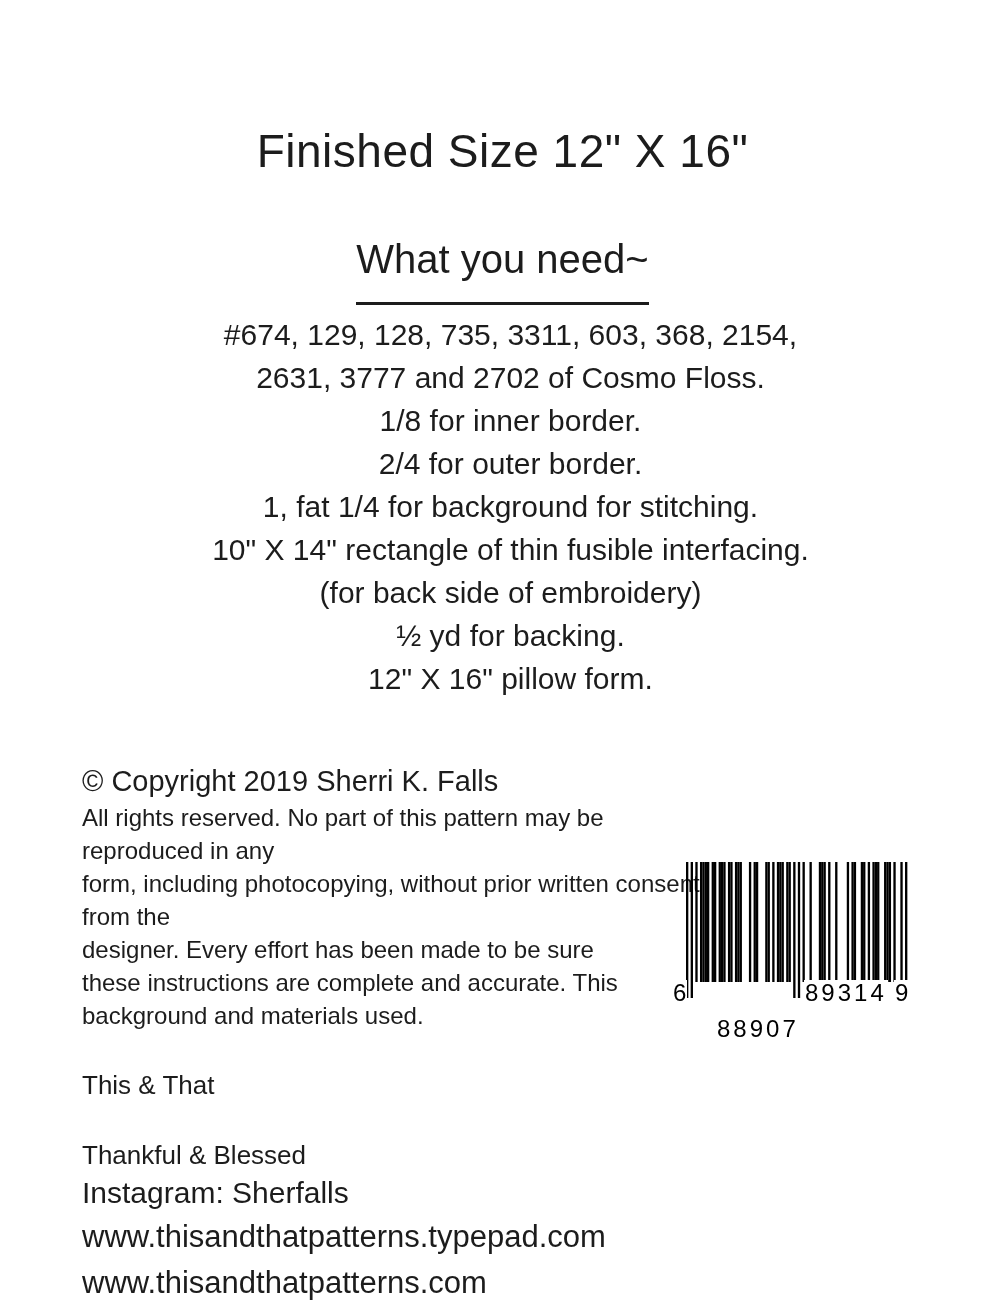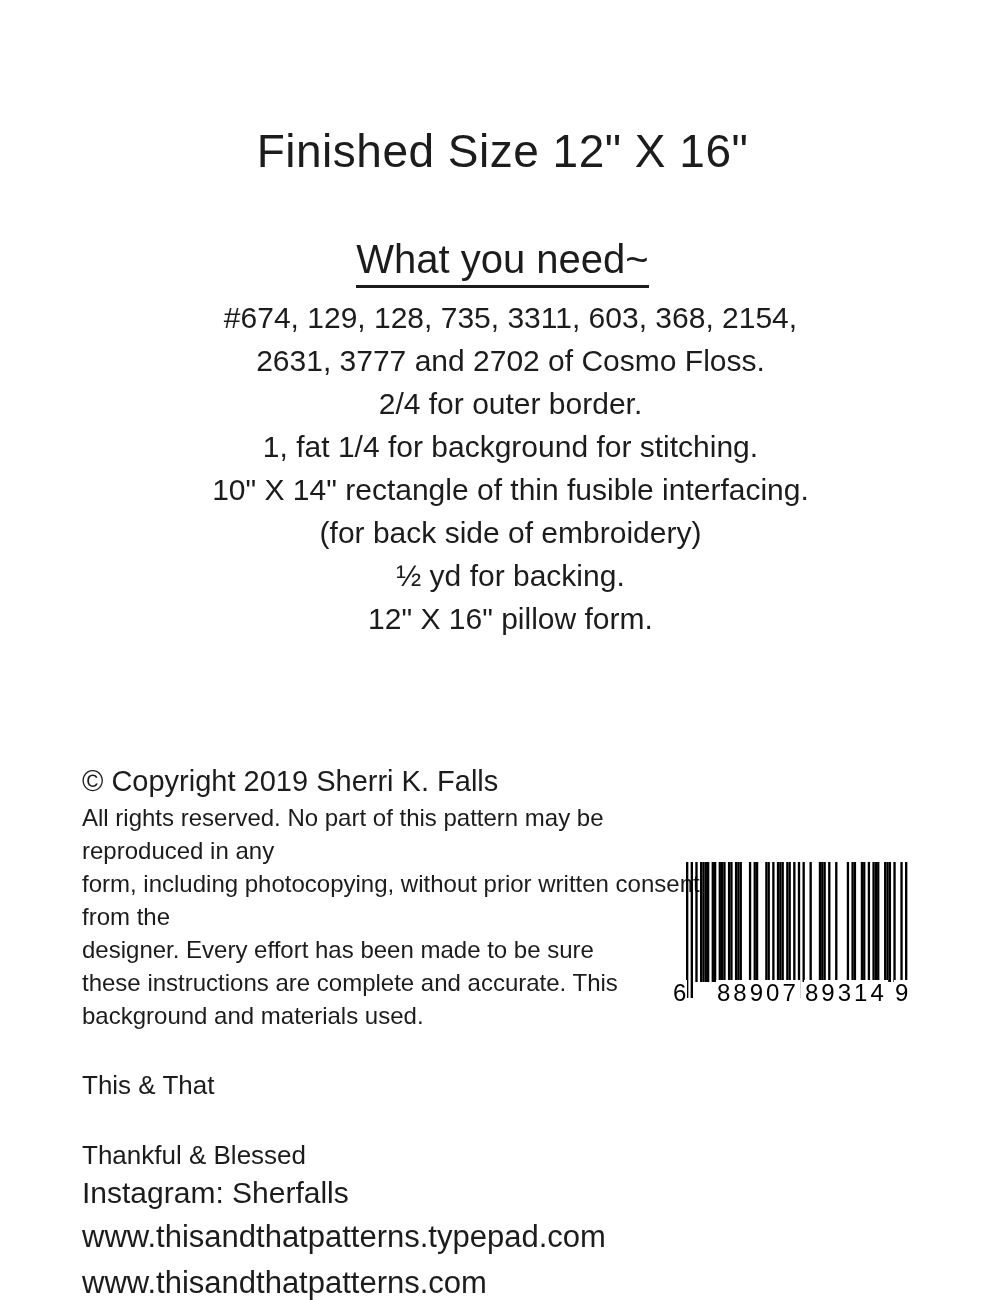--- a/index.html
+++ b/index.html
@@ -31,21 +31,21 @@
     letter-spacing: 0.5px;
   }
   .needs-heading {
     margin-top: 54px;
     font-size: 40px;
     line-height: 50px;
   }
   .needs-heading .underlined {
     display: inline-block;
     border-bottom: 3px solid #1c1c1c;
-    padding-bottom: 1px;
+    padding-bottom: 18px;
   }
   .needs-list {
     margin-top: 8px;
     font-size: 30px;
   }
   .needs-line {
     line-height: 43px;
     padding-left: 16px;
   }
   .left-col {
@@ -93,37 +93,38 @@
     position: absolute;
     top: 118px;
     font-size: 24px;
     line-height: 26px;
     color: #000;
     background: #fff;
     padding: 0 1px;
     white-space: nowrap;
   }
   .bc-lead  { left: -14px; }
-  .bc-left  { left: 30px;  letter-spacing: 3px; }
+  .bc-left  { left: 30px;  letter-spacing: 3px; margin-top: 36px; }
   .bc-right { left: 118px; letter-spacing: 3px; }
   .bc-trail { left: 208px; }
 </style>
 </head>
 <body>
 
 <div class="center-col">
   <h1 class="doc-title">Finished Size 12" X 16"</h1>
 
   <div class="needs-heading">
     <span class="underlined">What you need~</span>
   </div>
 
   <div class="needs-list">
     <div class="needs-line">#674, 129, 128, 735, 3311, 603, 368, 2154,</div>
     <div class="needs-line">2631, 3777 and 2702 of Cosmo Floss.</div>
+    <div class="needs-line">1/8 for inner border.</div>
     <div class="needs-line">2/4 for outer border.</div>
     <div class="needs-line">1, fat 1/4 for background for stitching.</div>
     <div class="needs-line">10" X 14" rectangle of thin fusible interfacing.</div>
     <div class="needs-line">(for back side of embroidery)</div>
     <div class="needs-line">½ yd for backing.</div>
     <div class="needs-line">12" X 16" pillow form.</div>
   </div>
 </div>
 
 <div class="left-col">

